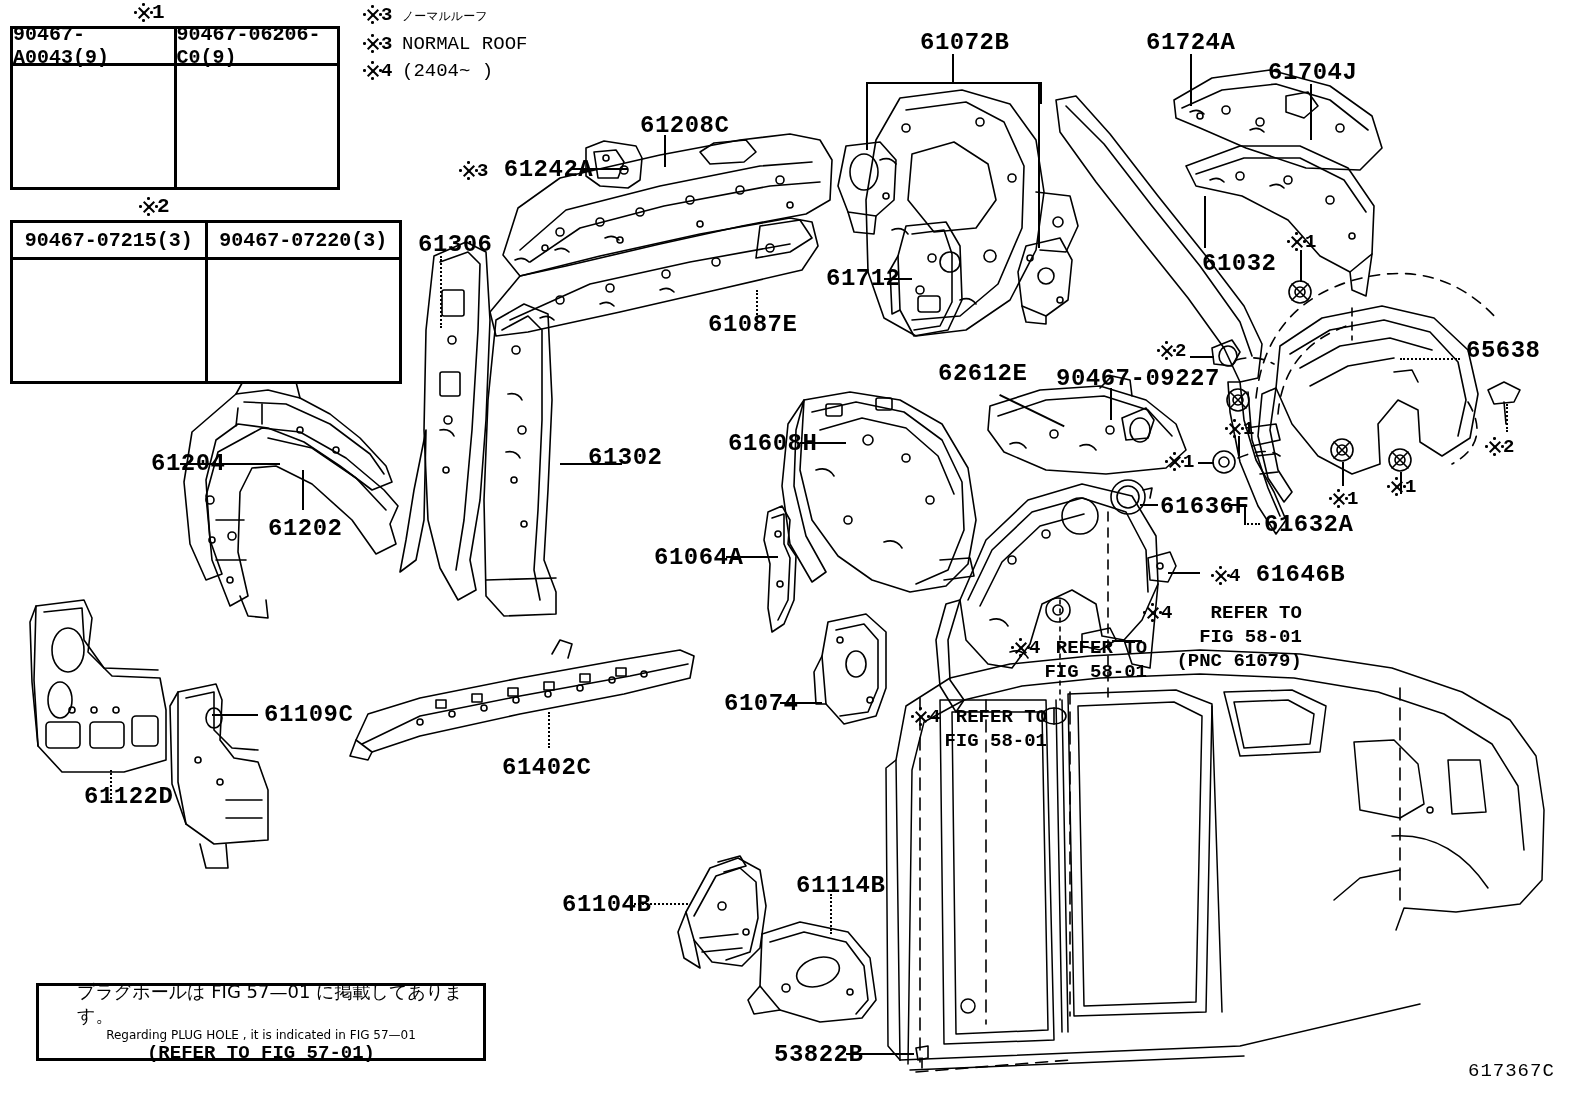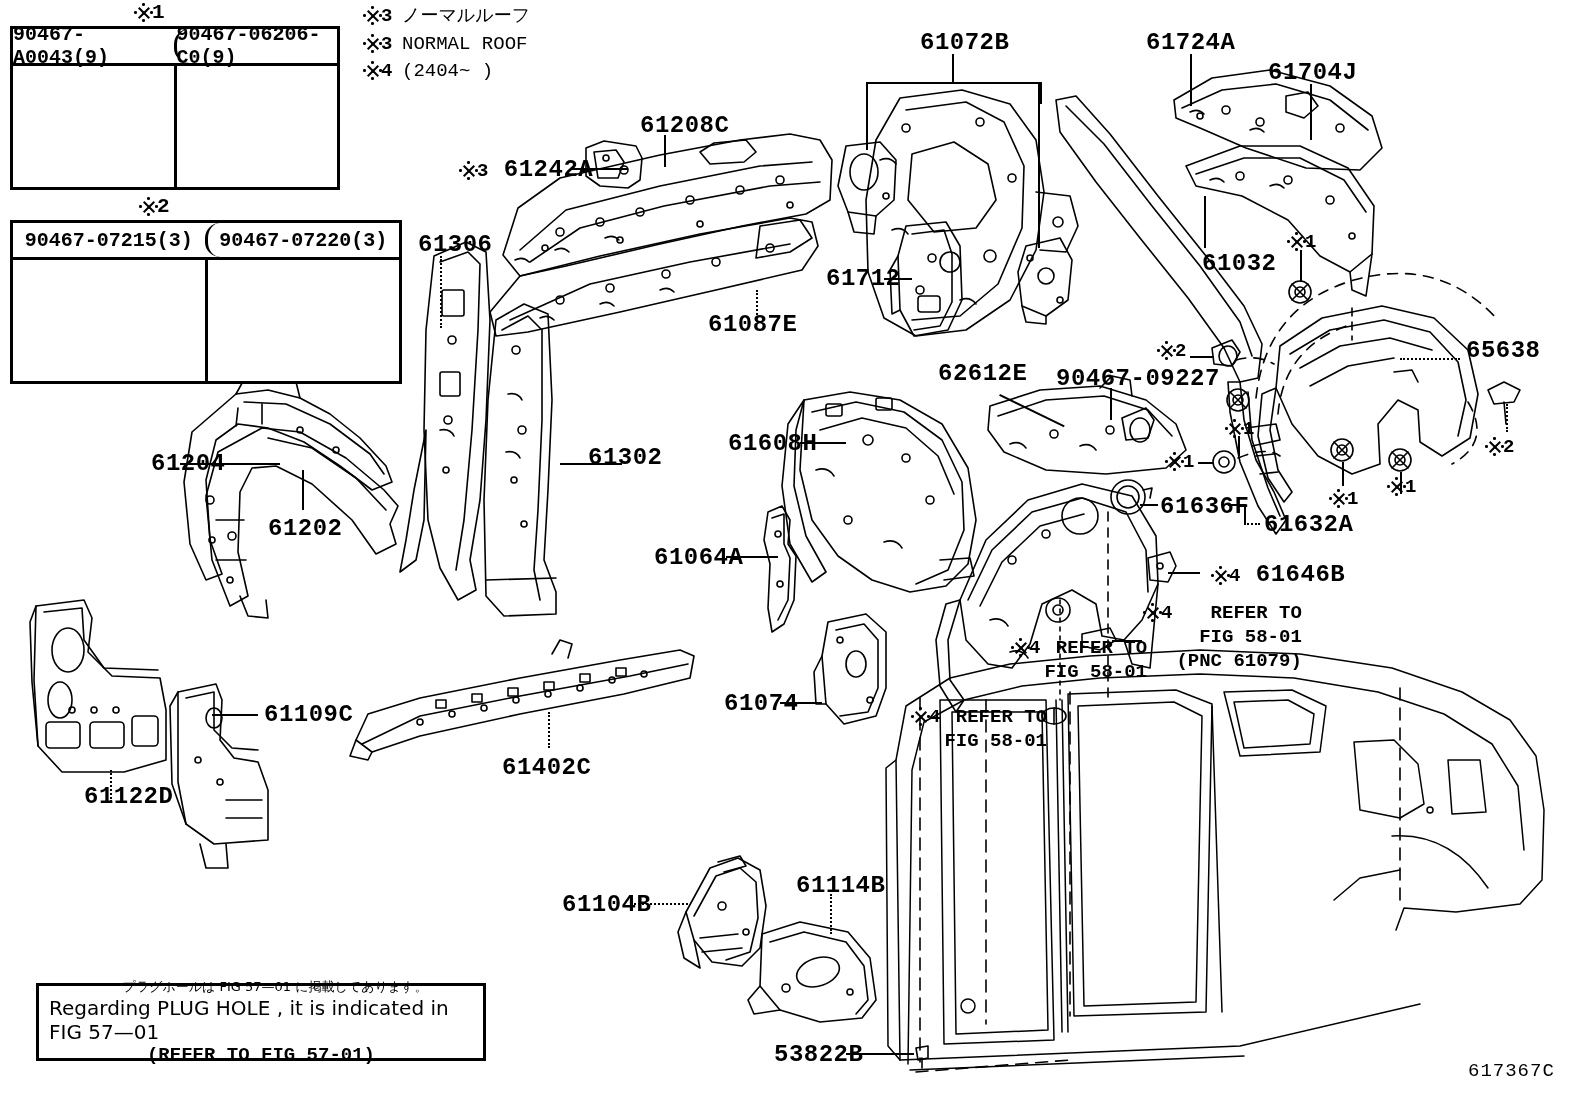--- a/index.html
+++ b/index.html
@@ -11,21 +11,21 @@
   #stage{position:absolute;inset:0;}
 
   
   .lbl{
     position:absolute;white-space:nowrap;
     font-family:"Liberation Mono","DejaVu Sans Mono",monospace;
     font-weight:bold;color:#000;line-height:1;
   }
   .pn{font-size:24px;letter-spacing:.5px;}
   .note{font-size:19px;font-weight:bold;line-height:1.25;text-align:right;}
-  .note-jp{font-family:"DejaVu Sans","Liberation Sans",sans-serif;font-size:18px;font-weight:normal;}
+  .note-jp{font-family:"DejaVu Sans","Liberation Sans",sans-serif;font-size:12px;font-weight:normal;}
   .figcode{font-size:19px;font-weight:normal;letter-spacing:1px;}
 
   
   .ast{display:inline-block;position:relative;width:17px;height:17px;vertical-align:-3px;}
   .ast::before,.ast::after{
     content:"";position:absolute;left:50%;top:50%;width:15px;height:2px;background:#000;
     transform-origin:50% 50%;
   }
   .ast::before{transform:translate(-50%,-50%) rotate(45deg);}
   .ast::after{transform:translate(-50%,-50%) rotate(-45deg);}
@@ -38,21 +38,20 @@
   .ast u:nth-of-type(4){left:7px;bottom:-1px;}
 
   
   .clip-table{position:absolute;border:3px solid #000;background:#fff;box-sizing:border-box;}
   .clip-table .row{display:flex;}
   .ct-head{height:34px;border-bottom:3px solid #000;}
   .ct-head .cell{
     flex:1;display:flex;align-items:center;justify-content:center;
     font-size:20px;font-weight:bold;letter-spacing:0px;
     font-family:"Liberation Mono","DejaVu Sans Mono",monospace;
-    border-radius:15px;
   }
   .ct-head .cell+.cell{border-left:3px solid #000;}
   .ct-body{height:calc(100% - 34px);}
   .ct-body .cell{flex:1;position:relative;}
   .ct-body .cell+.cell{border-left:3px solid #000;}
 
   
   .ld{position:absolute;background:#000;}
   .ld.h{height:2px;}
   .ld.v{width:2px;}
@@ -63,22 +62,22 @@
   
   #art{position:absolute;left:0;top:0;width:1592px;height:1099px;pointer-events:none;}
   #art *{vector-effect:non-scaling-stroke;}
 
   
   .footbox{
     position:absolute;border:3px solid #000;background:#fff;box-sizing:border-box;
     display:flex;flex-direction:column;align-items:center;justify-content:center;
     padding:6px 10px;
   }
-  .footbox .l1{font-family:"DejaVu Sans","Liberation Sans",sans-serif;font-size:13px;margin-left:28px;}
-  .footbox .l2{font-family:"DejaVu Sans","Liberation Sans",sans-serif;font-size:20px;}
+  .footbox .l1{font-family:"DejaVu Sans","Liberation Sans",sans-serif;font-size:18px;margin-left:28px;}
+  .footbox .l2{font-family:"DejaVu Sans","Liberation Sans",sans-serif;font-size:12px;}
   .footbox .l3{font-family:"Liberation Mono","DejaVu Sans Mono",monospace;font-size:19px;font-weight:bold;}
 </style>
 </head>
 <body>
 
 <div id="stage">
 
   <svg id="art" viewBox="0 0 1592 1099">
     <defs>
       <g id="hatchdots"></g>

